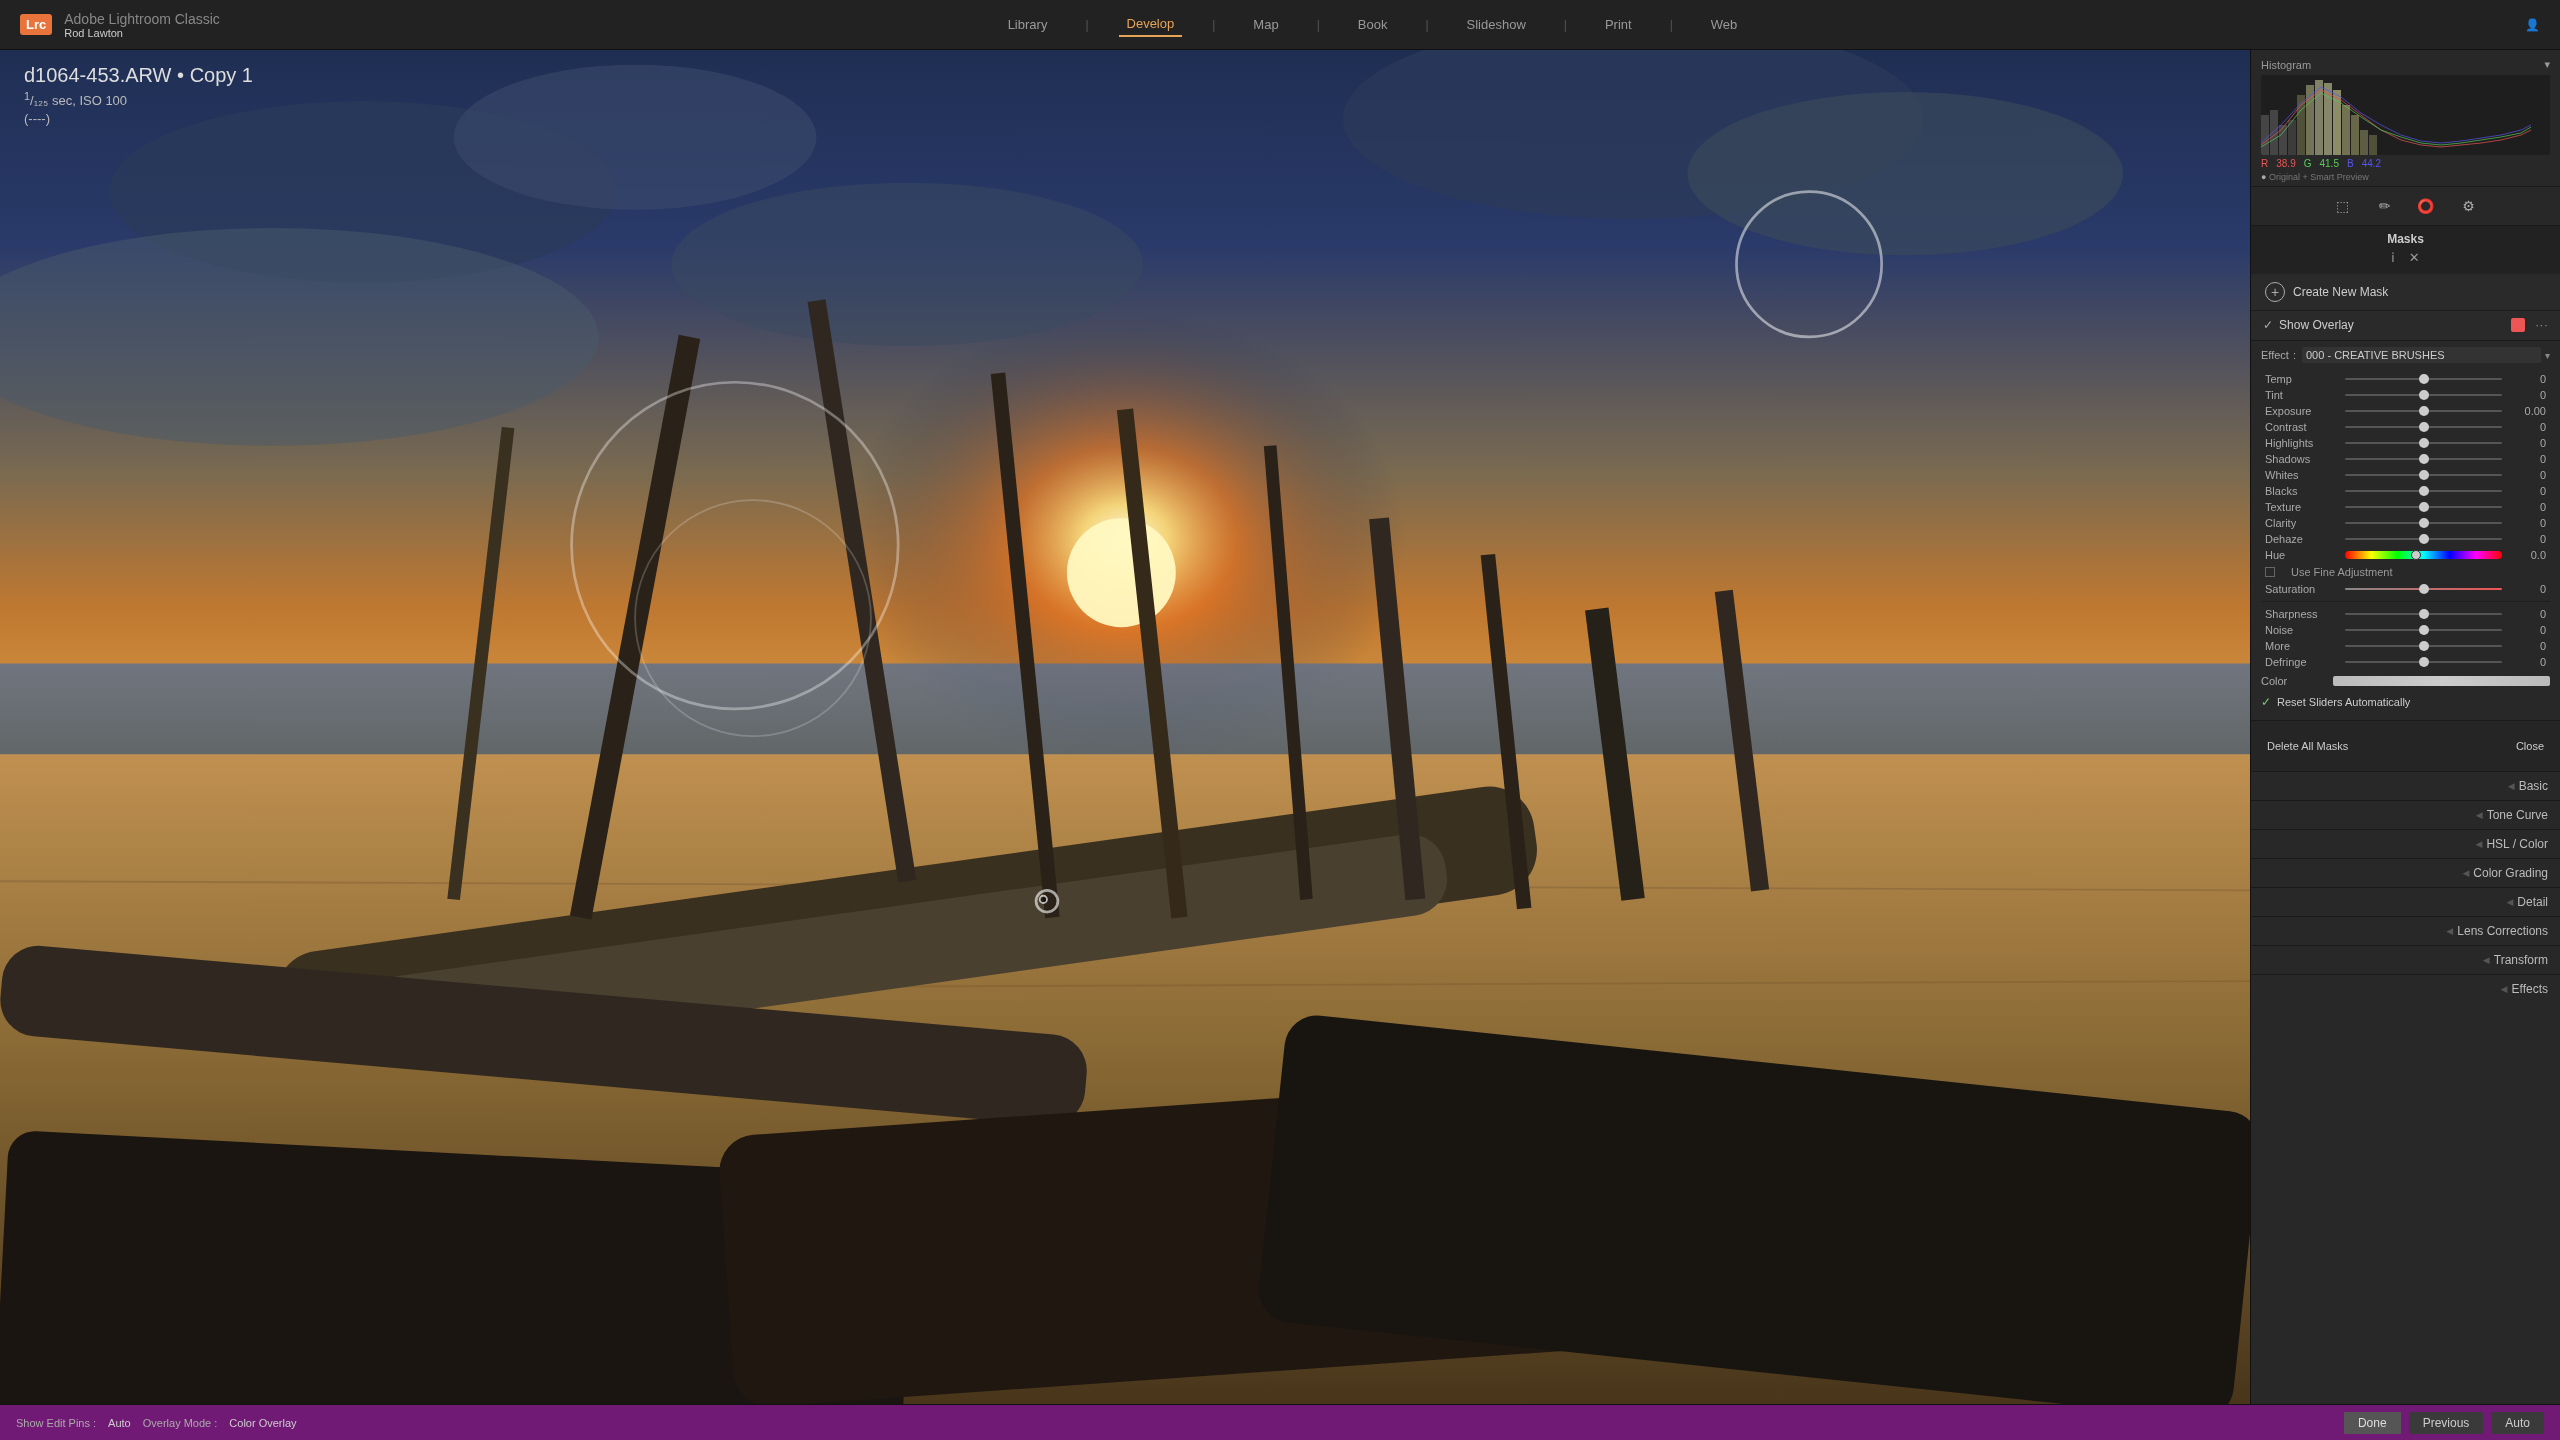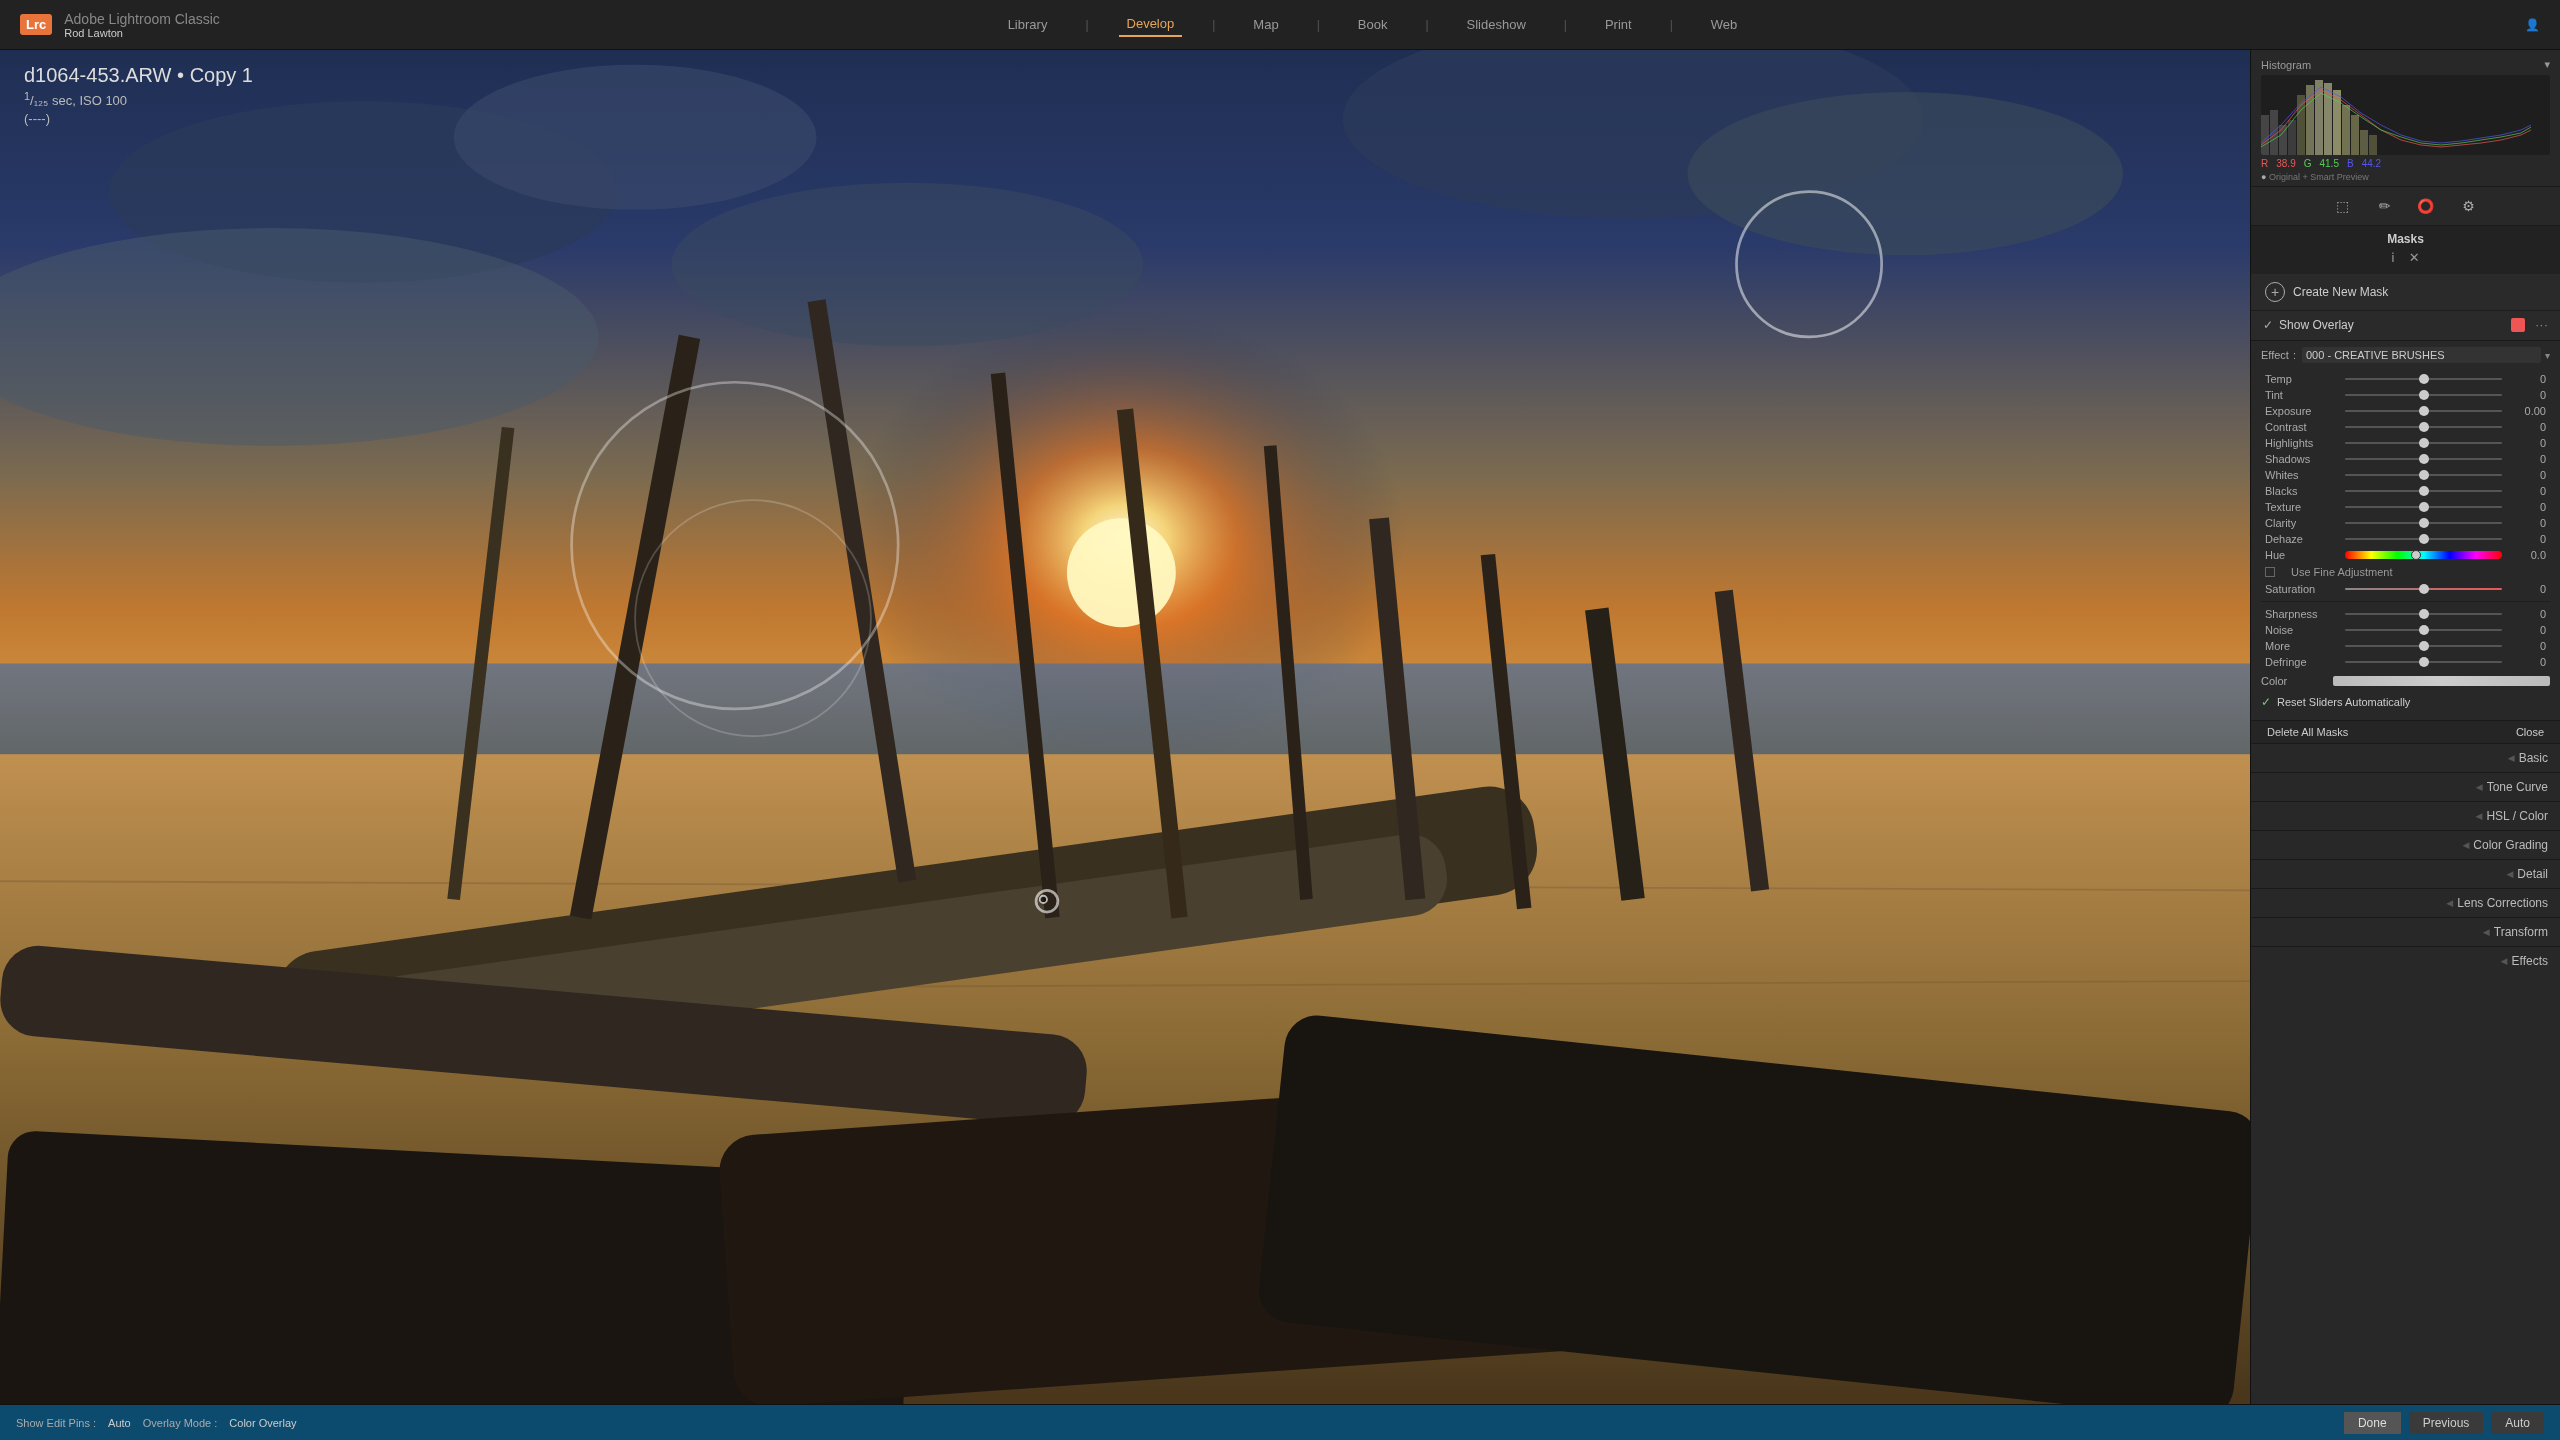--- a/index.html
+++ b/index.html
@@ -385,21 +385,21 @@
       padding: 5px 4px;
     }
     .checkmark-green { color: #7c7; font-size: 12px; }
     .reset-sliders-label { font-size: 11px; color: #ccc; }
 
     
     .masks-bottom-actions {
       display: flex;
       justify-content: space-between;
       align-items: center;
-      padding: 2px 10px;
+      padding: 16px 10px;
       border-top: 1px solid #1a1a1a;
       background: #252525;
     }
     .delete-masks-btn {
       font-size: 11px;
       color: #ccc;
       cursor: pointer;
       padding: 3px 6px;
     }
     .close-btn {
@@ -419,21 +419,21 @@
       border-top: 1px solid #1a1a1a;
     }
     .panel-section-label {
       font-size: 12px;
       color: #bbb;
     }
 
     
     .bottom-bar {
       height: 36px;
-      background: #0c4a6e;
+      background: #701a75;
       border-top: 1px solid #111;
       display: flex;
       align-items: center;
       justify-content: space-between;
       padding: 0 16px;
       flex-shrink: 0;
     }
     .bottom-bar-left {
       display: flex;
       align-items: center;

